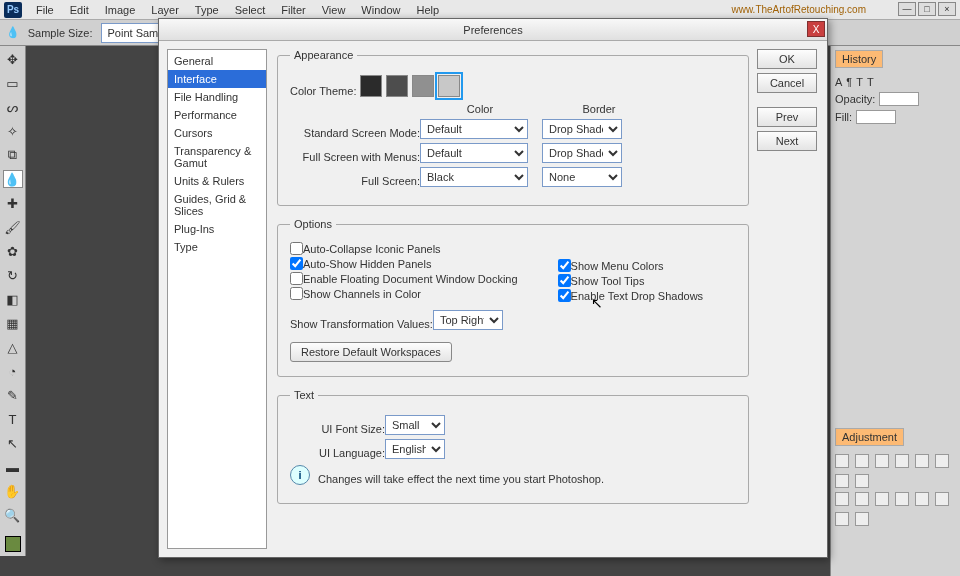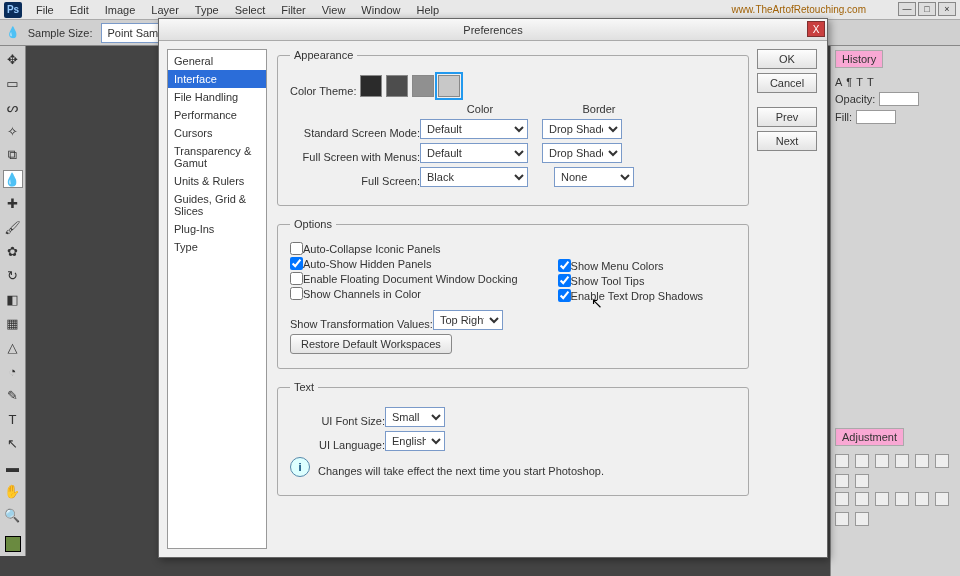--- a/index.html
+++ b/index.html
@@ -9,21 +9,21 @@
 .menu-item{padding:0 8px;cursor:default}
 .url{margin-left:auto;margin-right:90px;font-size:10px;color:#a16207}
 .winbtns{position:absolute;right:4px;top:2px;display:flex;gap:2px}
 .winbtn{width:18px;height:14px;border:1px solid #888;background:#ddd;font-size:9px;display:flex;align-items:center;justify-content:center}
 .optbar{height:26px;background:#d0d0d0;border-bottom:1px solid #888;display:flex;align-items:center;padding:0 6px;gap:8px}
 .toolbox{position:absolute;left:0;top:46px;width:26px;background:#d0d0d0;border-right:1px solid #888;display:flex;flex-direction:column;align-items:center;padding:4px 0;gap:6px}
 .tool{width:20px;height:18px;display:flex;align-items:center;justify-content:center;color:#333;font-size:13px}
 .tool.sel{background:#fff;border:1px solid #888}
 .swatch{width:16px;height:16px;background:#6a8a40;border:1px solid #000;margin-top:6px}
 .rpanel{position:absolute;right:0;top:46px;width:130px;bottom:0;background:#d4d4d4;border-left:1px solid #888;padding:4px;font-size:10px}
-.rpanel .tab{background:#f9a8d4;border:1px solid #aaa;padding:2px 6px;display:inline-block;margin-bottom:4px}
+.rpanel .tab{background:#fdba74;border:1px solid #aaa;padding:2px 6px;display:inline-block;margin-bottom:4px}
 .rrow{display:flex;gap:4px;margin:4px 0;align-items:center}
 .rinp{width:40px;height:14px;border:1px solid #999;background:#fff}
 .dialog{position:absolute;left:158px;top:18px;width:670px;height:540px;background:#f0f0f0;border:1px solid #666;box-shadow:2px 2px 8px rgba(0,0,0,.4)}
 .titlebar{height:22px;background:linear-gradient(#f8f8f8,#e0e0e0);display:flex;align-items:center;justify-content:center;position:relative;border-bottom:1px solid #aaa}
 .close-x{position:absolute;right:2px;top:2px;width:18px;height:16px;background:#c94040;color:#fff;display:flex;align-items:center;justify-content:center;font-size:10px;border:1px solid #803030}
 .dlg-body{display:flex;height:calc(100% - 22px)}
 .catlist{width:100px;border:1px solid #999;margin:8px 0 8px 8px;background:#fff;padding:2px 0}
 .cat{padding:3px 6px;cursor:default}
 .cat.sel{background:#2b6dd9;color:#fff}
 .main{flex:1;padding:8px 8px 8px 10px;position:relative}
@@ -38,21 +38,21 @@
 .sw.sel{outline:2px solid #29e;outline-offset:1px}
 .hdr{display:flex;margin-top:6px}
 .hdr span{text-align:center}
 select{height:20px;border:1px solid #7a9ac9;background:#fff;font-size:11px;padding:0 2px}
 .sel-color{width:108px}
 .sel-border{width:80px}
 .chk{display:flex;align-items:center;gap:0;margin:2px 0}
 .chk input{width:13px;height:13px}
 .cols{display:flex;gap:40px}
 .small-sel{width:70px}
-.rest-btn{height:20px;padding:0 10px;border:1px solid #888;background:linear-gradient(#fdfdfd,#e4e4e4);border-radius:3px;display:inline-flex;align-items:center;margin-top:0}
+.rest-btn{height:20px;padding:0 10px;border:1px solid #888;background:linear-gradient(#fdfdfd,#e4e4e4);border-radius:3px;display:inline-flex;align-items:center;margin-top:8px}
 .info-ico{width:20px;height:20px;border-radius:50%;background:#dff;border:1px solid #58a;color:#047;font-weight:bold;display:flex;align-items:center;justify-content:center;margin-right:8px}
 .cursor-arrow{position:absolute;left:432px;top:276px;font-size:14px;color:#000;pointer-events:none}
 .icon-row{display:flex;gap:6px;flex-wrap:wrap;margin:4px 0}
 .mini{width:14px;height:14px;border:1px solid #999;background:#eee}
 </style>
 </head>
 <body>
 
 <div class="menubar">
   <div class="ps-logo">Ps</div>
@@ -186,21 +186,21 @@
             <select class="sel-border" style="margin-left:14px"><option>Drop Shadow</option></select>
           </div>
         <div class="row">
             <span class="lbl">Full Screen with Menus:</span>
             <select class="sel-color"><option>Default</option></select>
             <select class="sel-border" style="margin-left:14px"><option>Drop Shadow</option></select>
           </div>
         <div class="row">
             <span class="lbl">Full Screen:</span>
             <select class="sel-color"><option>Black</option></select>
-            <select class="sel-border" style="margin-left:26px"><option>None</option></select>
+            <select class="sel-border" style="margin-left:14px"><option>None</option></select>
           </div>
       </fieldset>
 
       <fieldset>
         <legend>Options</legend>
         <div class="cols">
           <div>
             <label class="chk">
                 <input type="checkbox" style="">
                 <span>Auto-Collapse Iconic Panels</span>

